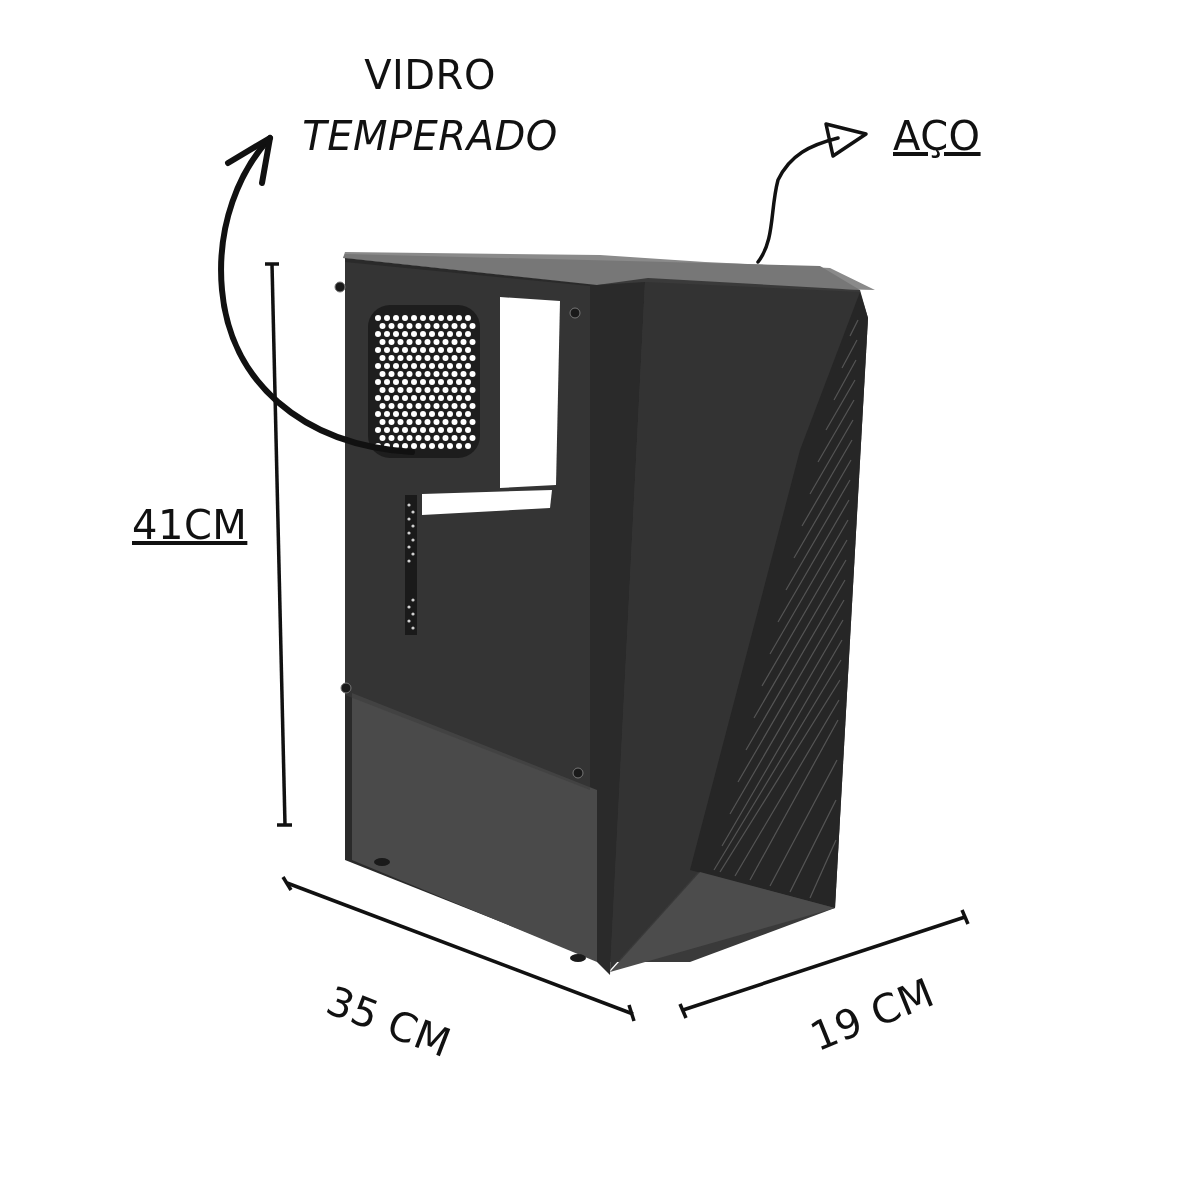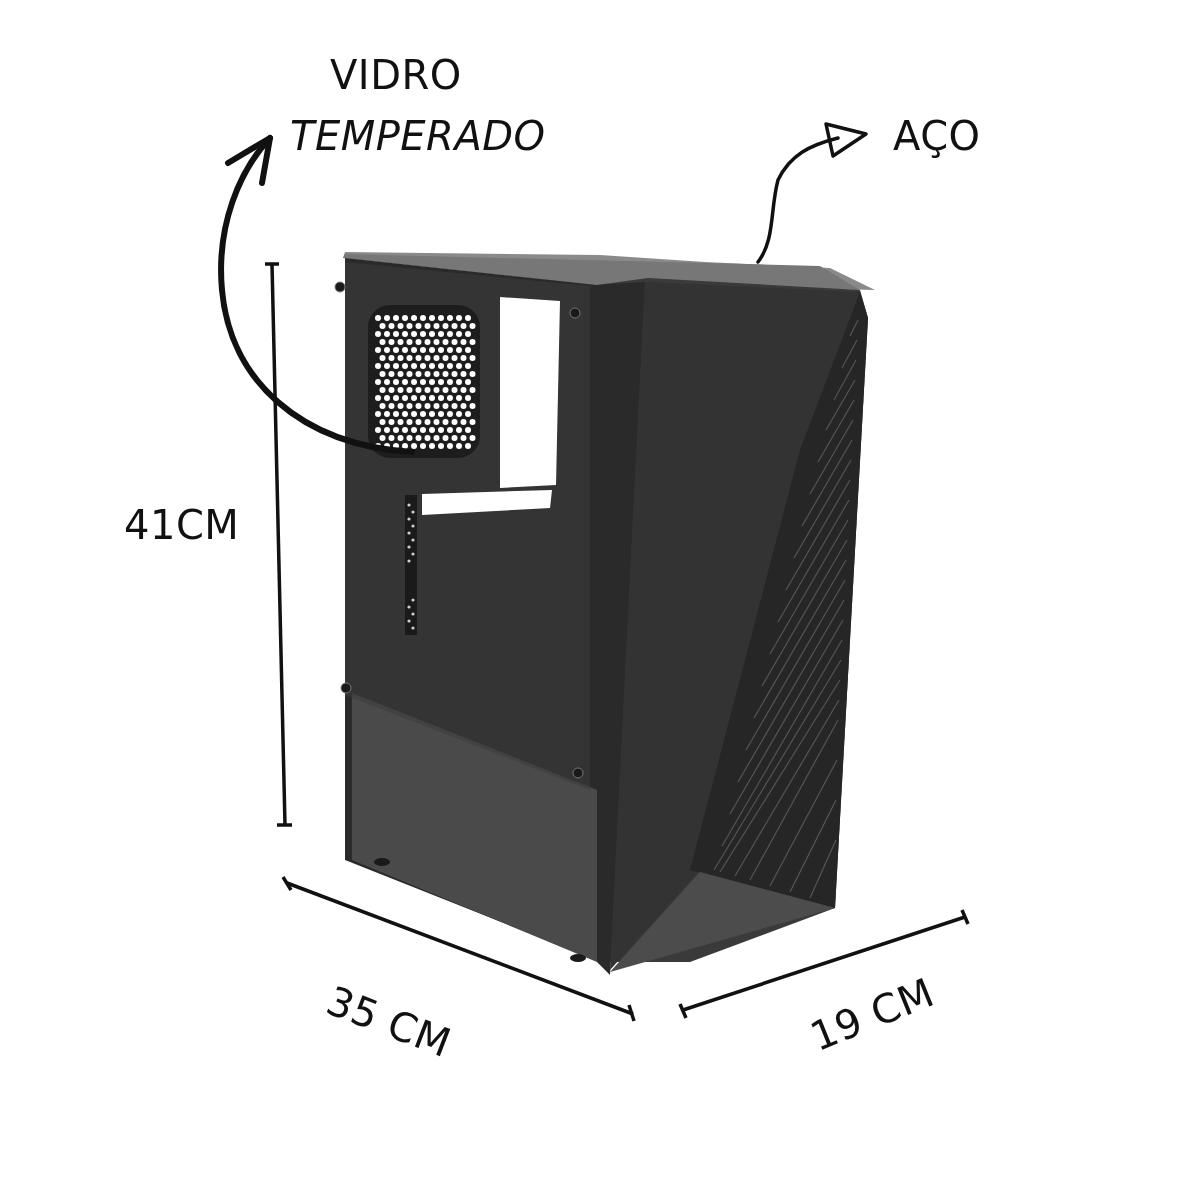--- a/index.html
+++ b/index.html
@@ -1,19 +1,19 @@
 <!DOCTYPE html>
 <html><head>
 <meta charset="utf-8">
 <style>
   html, body { margin:0; padding:0; background:#ffffff; }
   body { width:1200px; height:1200px; position:relative; overflow:hidden;
          font-family:"DejaVu Sans", "Liberation Sans", sans-serif; color:#111; }
   .lbl { position:absolute; font-size:40px; line-height:1; letter-spacing:0.5px; color:#111; white-space:nowrap; }
-  .lbl-c { text-align:left; }
+  .lbl-c { text-align:center; }
   svg.layer { position:absolute; left:0; top:0; }
 </style>
 </head>
 <body>
 
 <svg class="layer" width="1200" height="1200" viewBox="0 0 1200 1200">
 
   <g>
 
     <polygon points="343,258 590,283 875,290 830,268 705,262 600,255 345,252" fill="#8a8a8a"></polygon>
@@ -156,16 +156,16 @@
 
   <g stroke="#111" stroke-width="3.5">
     <line x1="683" y1="1010" x2="965" y2="917"></line>
     <line x1="680" y1="1004" x2="686" y2="1018"></line>
     <line x1="962" y1="910" x2="968" y2="924"></line>
   </g>
 </svg>
 
 <div class="lbl lbl-c" style="left:330px; top:55px; width:200px;">VIDRO</div>
 <div class="lbl lbl-c" style="left:290px; top:116px; width:280px;font-style:italic;">TEMPERADO</div>
-<div class="lbl" style="left:893px; top:116px;">AÇO</div>
-<div class="lbl" style="left:124px; top:505px;">41CM</div>
+<div class="lbl" style="left:893px; top:116px;text-decoration:underline;">AÇO</div>
+<div class="lbl" style="left:132px; top:505px;text-decoration:underline;">41CM</div>
 <div class="lbl" style="left:336px; top:980px; transform:rotate(21deg); transform-origin:left top;">35 CM</div>
 <div class="lbl" style="left:805px; top:1020px; transform:rotate(-22deg); transform-origin:left top;">19 CM</div>
 
 </body></html>

